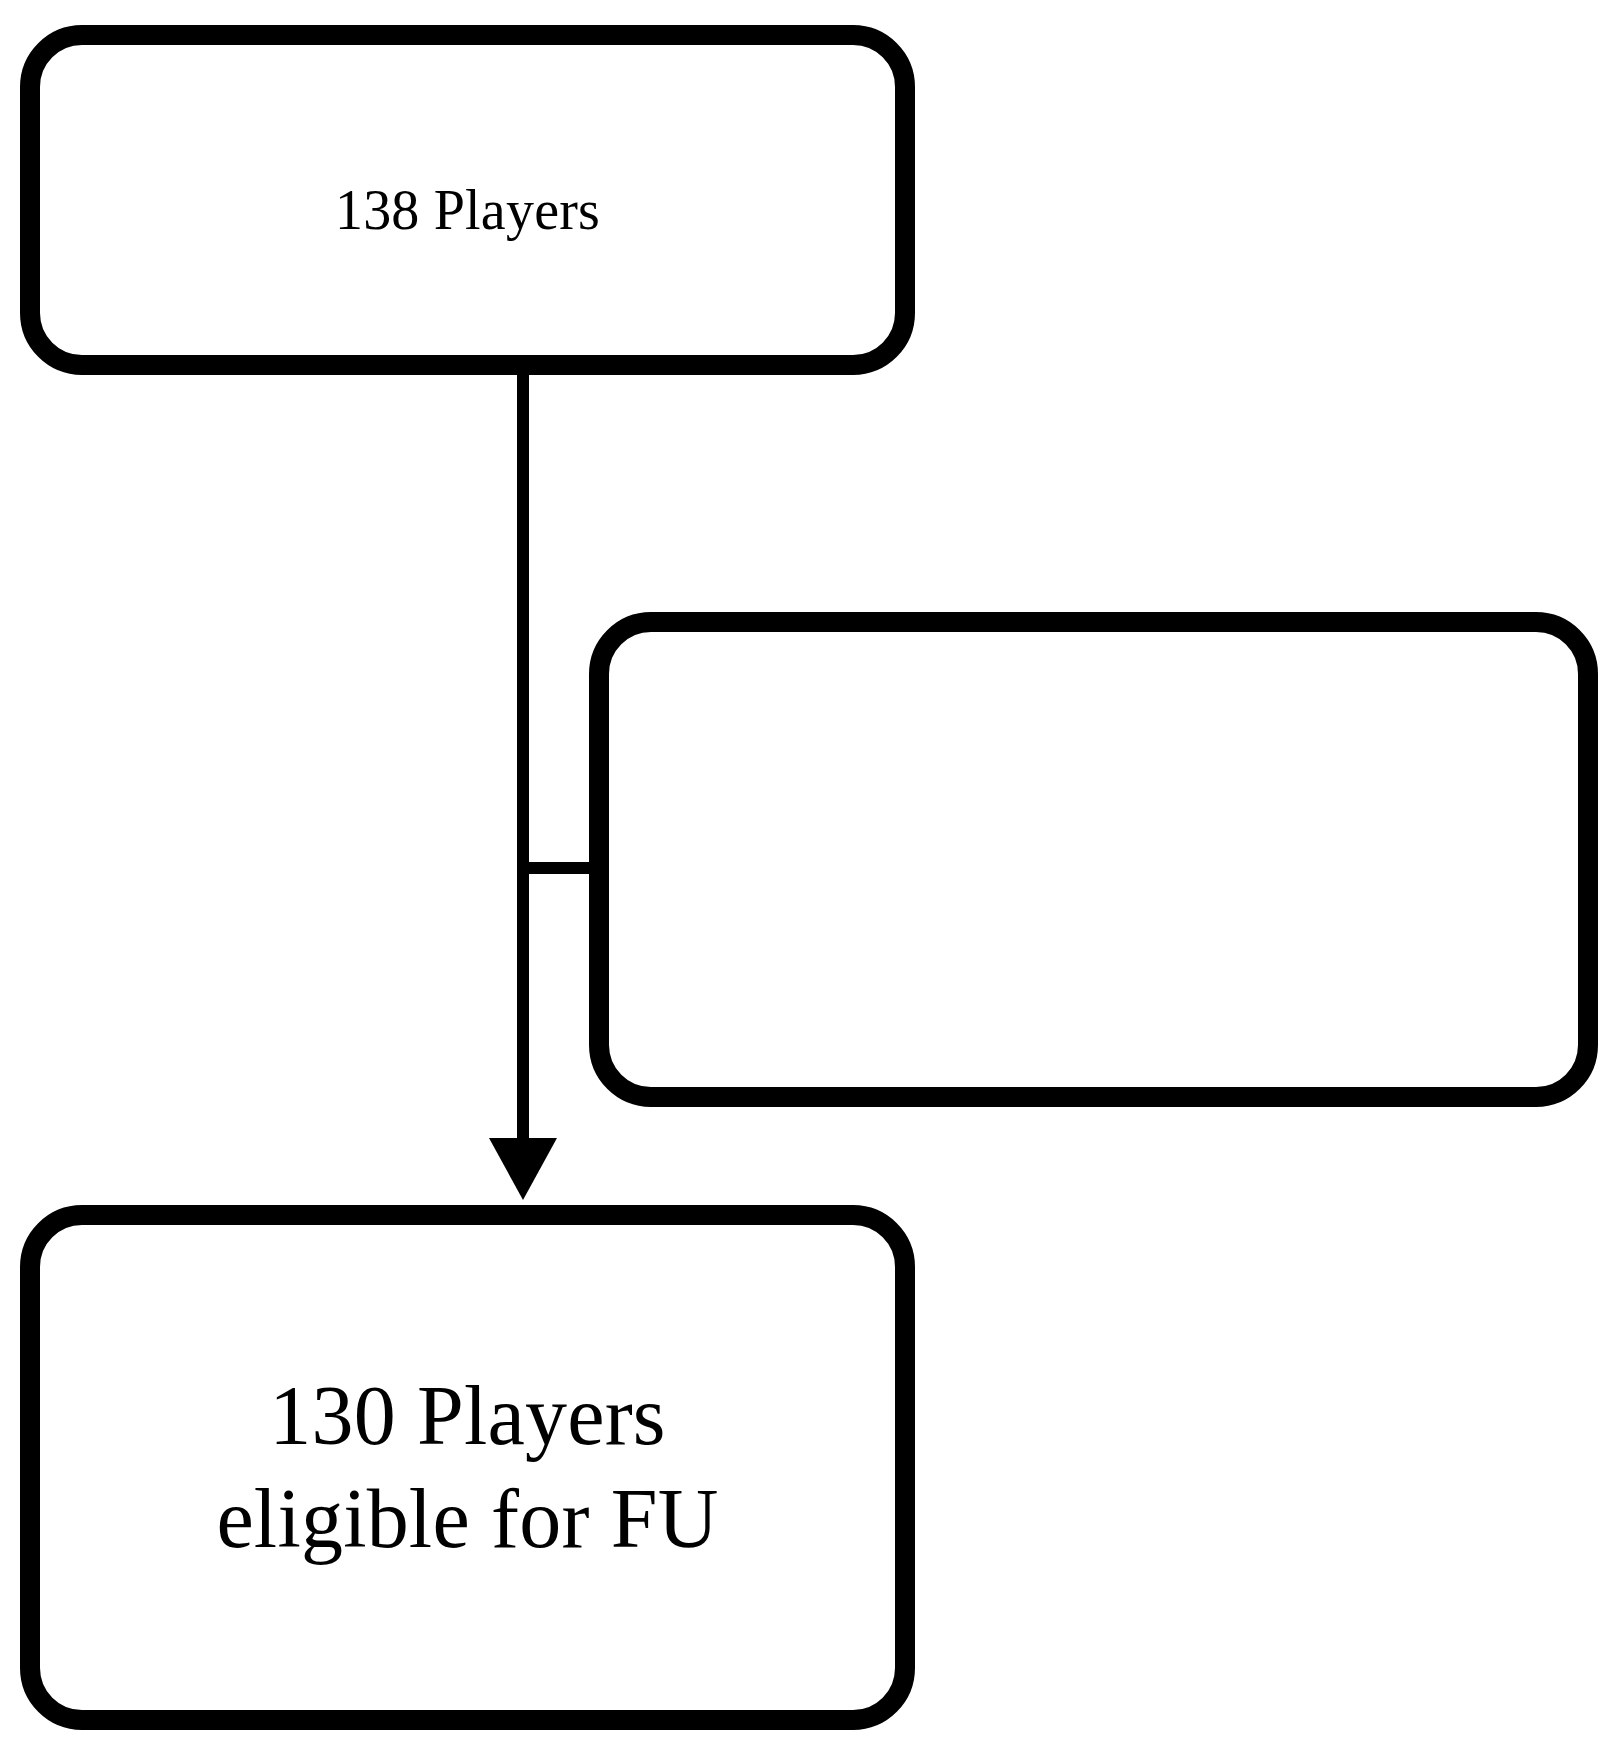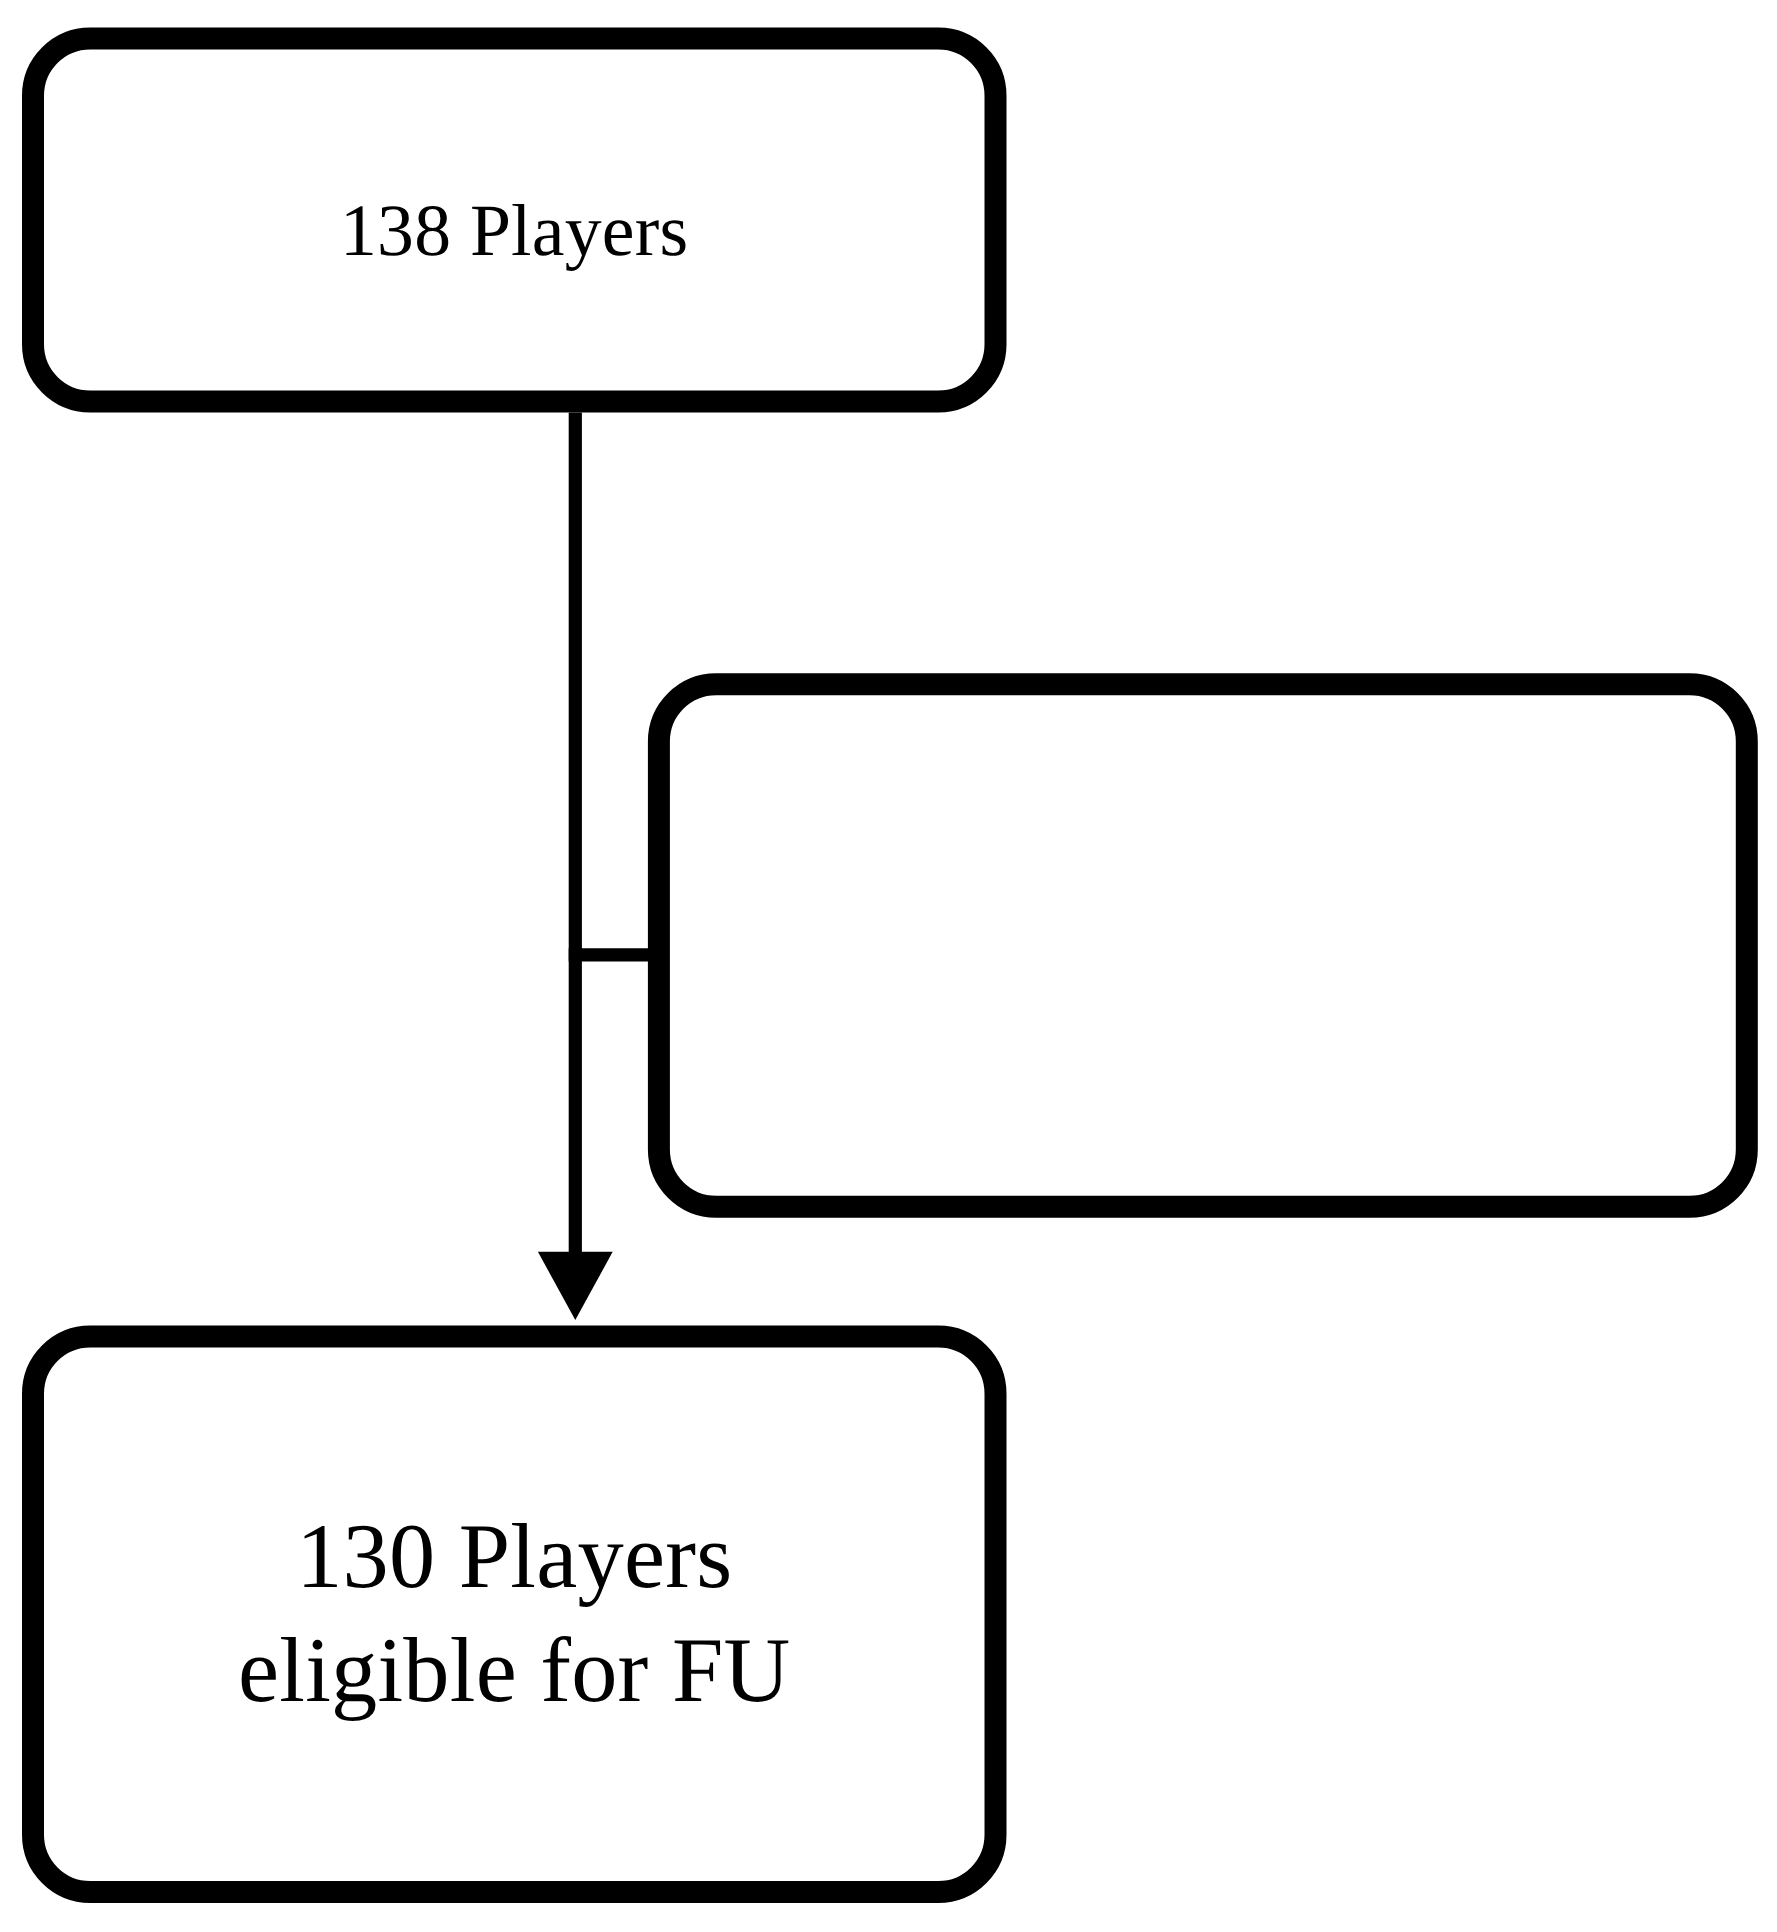--- a/index.html
+++ b/index.html
@@ -54,21 +54,21 @@
   }
 
   
   #node-total {
     left: 20px;
     top: 25px;
     width: 895px;
     height: 350px;
   }
   #node-total .node-label {
-    font-size: 67px;
+    font-size: 56px;
     margin-top: 21px;
   }
 
   
   #node-excluded {
     left: 589px;
     top: 612px;
     width: 1009px;
     height: 495px;
     padding: 0 46px;

